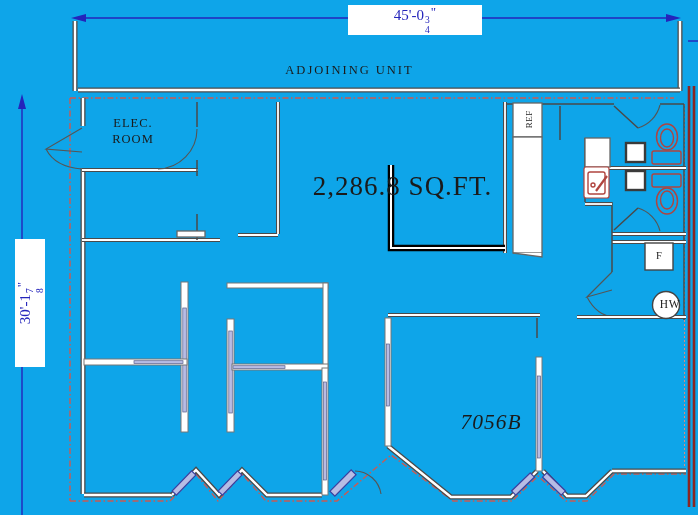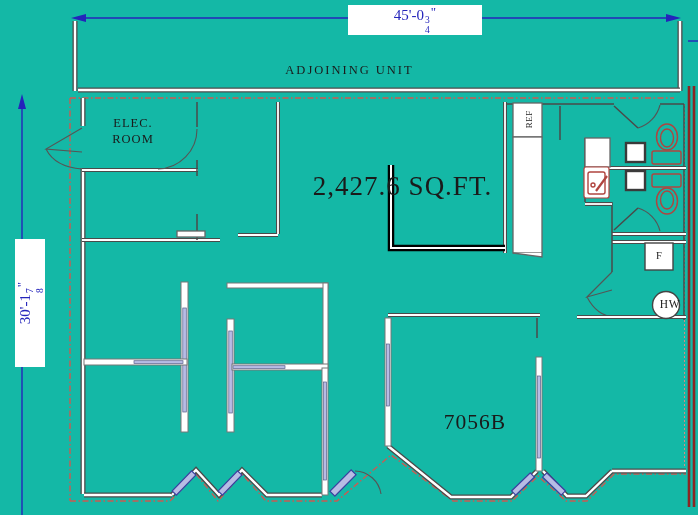--- a/index.html
+++ b/index.html
@@ -1,16 +1,16 @@
 <!DOCTYPE html>
 <html style="--dimension-blue: #2424bb; --wall-gray: #4a4a4a; --demising-red: #cc5a52; --lease-line-dark-red: #8b2623; --partition-blue: #b7bce4; --glazing-blue: #3a41a0; --fixture-red: #b0443f; --text-black: #1a1a1a;"><head>
 <meta charset="utf-8">
 <style>
   html,body{margin:0;padding:0;background:#fff;}
-  #plan{position:relative;width:698px;height:515px;background:#14b8a6;overflow:hidden;
+  #plan{position:relative;width:698px;height:515px;background:#0ea5e9;overflow:hidden;
         font-family:"Liberation Serif", serif;color:var(--text-black,#1a1a1a);}
   #plan svg{position:absolute;left:0;top:0;}
   .lbl{position:absolute;text-align:center;line-height:1.15;z-index:5;}
   .dim{color:var(--dimension-blue,#2424bb);font-size:15px;background:#fff;padding:0 3px;}
   .dim .frac{display:inline-flex;flex-direction:column;font-size:9.5px;line-height:1;
              vertical-align:-3px;text-align:center;margin:0 1px;}
   .dim .inch{font-size:13px;vertical-align:4px;}
   .rot{transform:rotate(-90deg);}
   .adjoining{font-size:12.5px;letter-spacing:2px;}
   .elec{font-size:12.5px;letter-spacing:1px;line-height:1.25;}
@@ -204,23 +204,23 @@
   </div>
 
   <div class="lbl adjoining" style="left:262px;top:63px;width:175px;">ADJOINING UNIT</div>
 
   <div class="lbl elec" style="left:94px;top:116px;width:78px;">
     <div>ELEC.</div>
     <div>ROOM</div>
   </div>
 
   <div class="lbl usable" style="left:250px;top:167px;width:305px;">
-    <div>2,427.6 SQ.FT.</div>
+    <div>2,286.8 SQ.FT.</div>
   </div>
 
   <div class="lbl ref rot" style="left:514px;top:114px;width:30px;">REF</div>
 
   <div class="lbl fbox" style="left:646px;top:250px;width:26px;">F</div>
 
   <div class="lbl hw" style="left:653px;top:298px;width:27px;">HW</div>
 
-  <div class="lbl unit" style="left:420px;top:410px;width:110px;">7056B</div>
+  <div class="lbl unit" style="left:436px;top:410px;width:110px;font-style:italic;">7056B</div>
 </div>
 
 </body></html>

